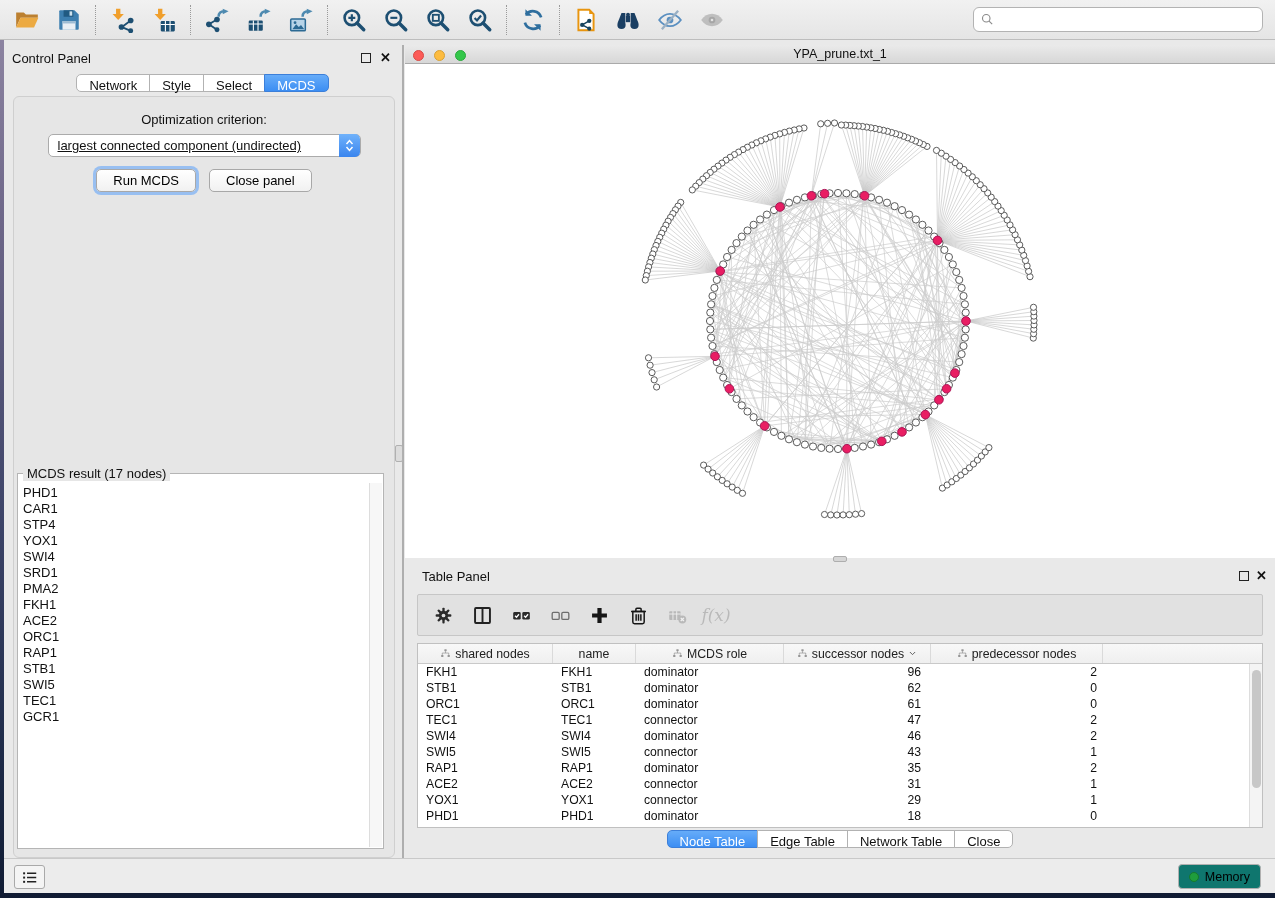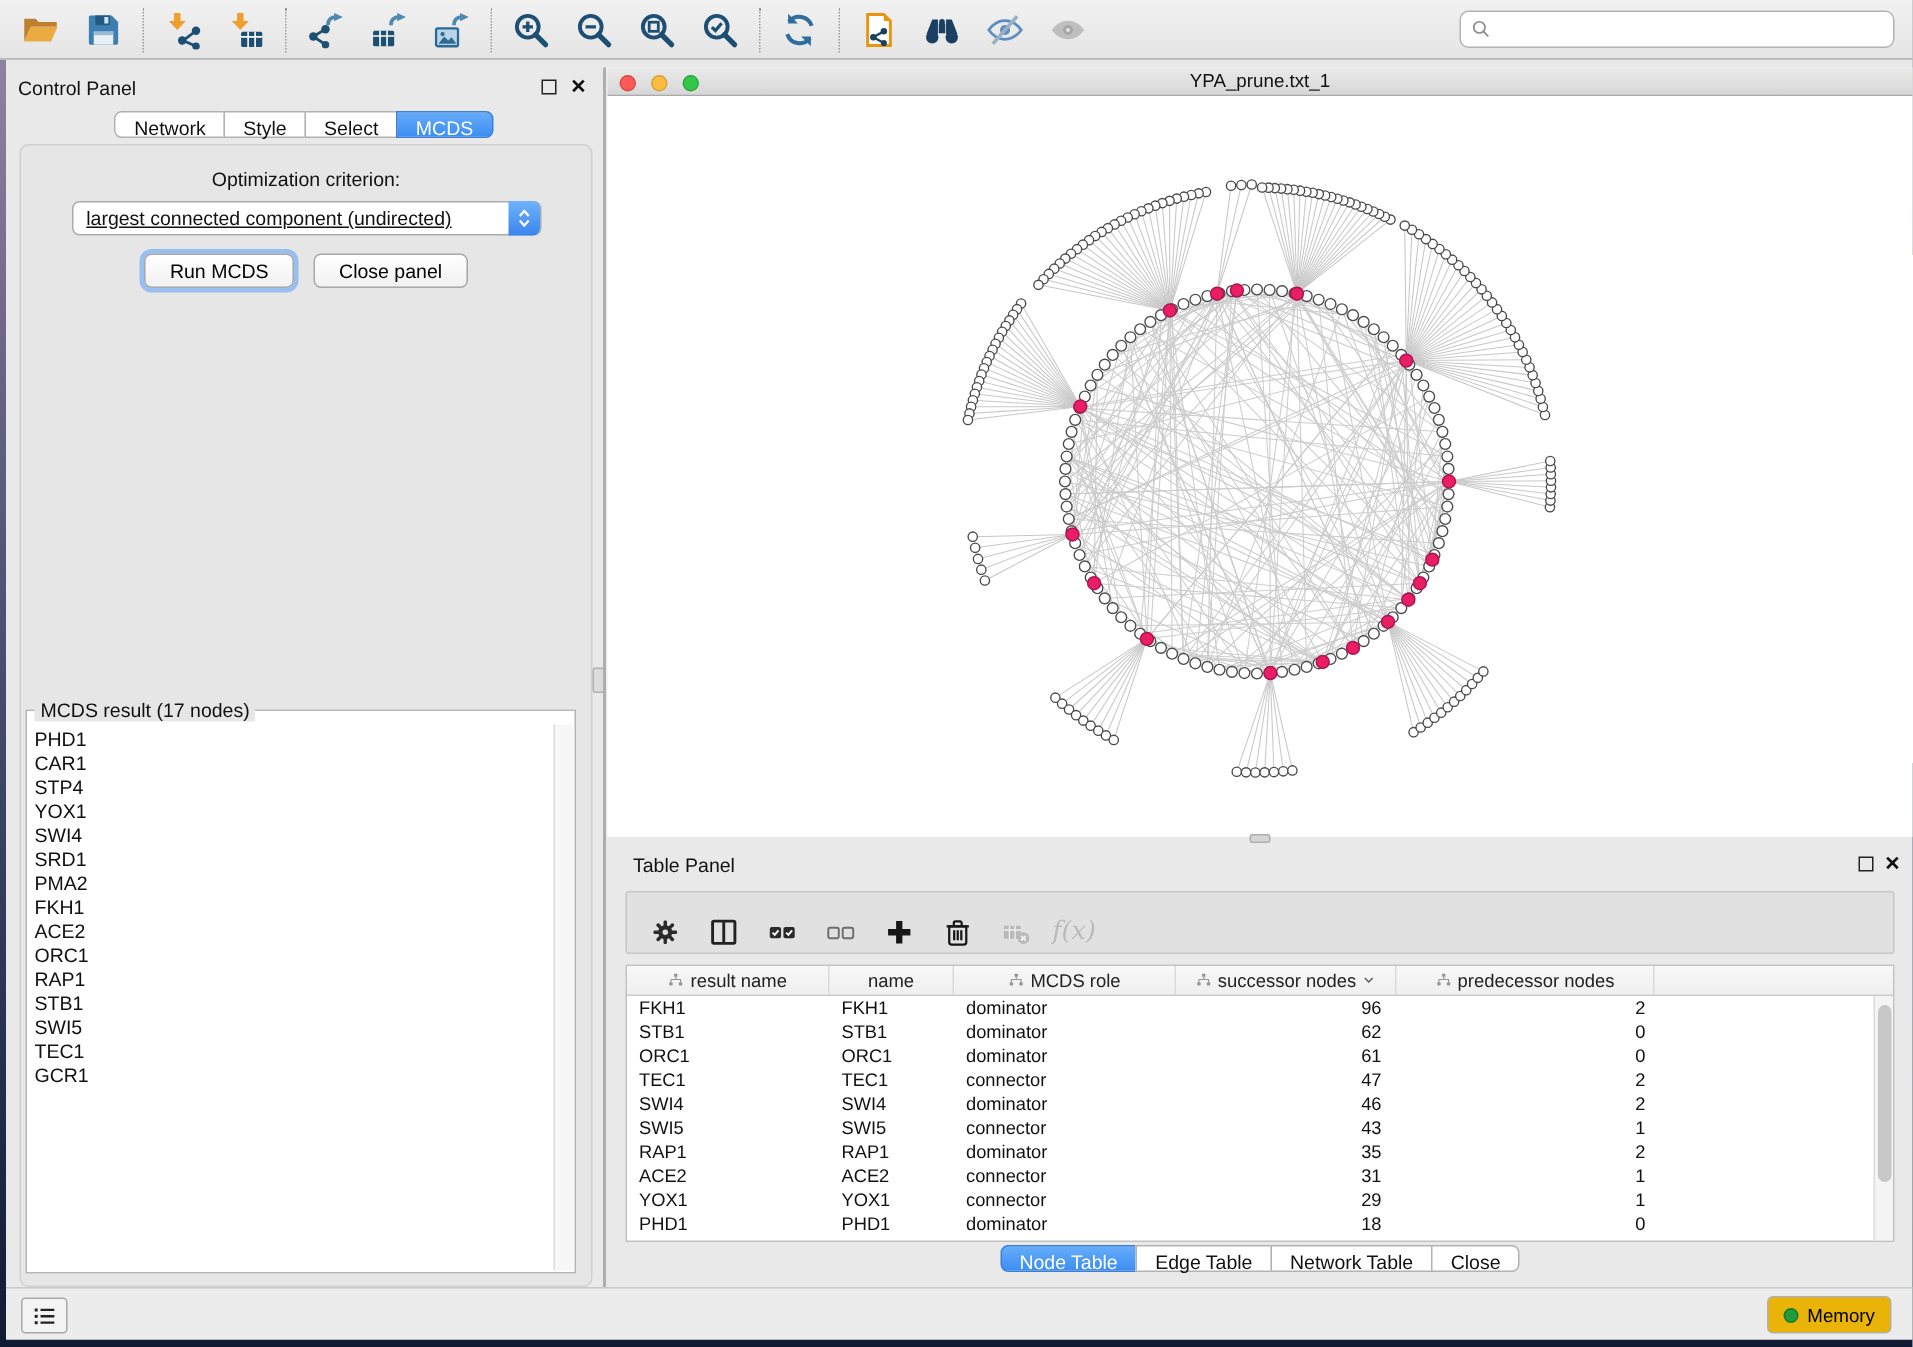--- a/index.html
+++ b/index.html
@@ -80,21 +80,21 @@
 
   
   .table-panel { position:absolute; left:405px; top:562px; width:870px; height:296px; }
   .tp-title { position:absolute; left:17px; top:7px; font-size:13px; }
   .table-panel .float-ico { right:26px; top:9px; }
   .table-panel .close-ico { right:8px; top:6px; }
   .tbl-toolbar { position:absolute; left:12px; right:12px; top:32px; height:42px;
     background:#e1e1e1; border:1px solid #c6c6c6; border-radius:2px;
     display:flex; align-items:center; gap:9px; padding-left:10px; }
   .tt-btn { width:30px; height:32px; border:none; background:transparent; display:flex;
-    align-items:center; justify-content:center; cursor:pointer;margin-top:12px; }
+    justify-content:center; cursor:pointer;margin-top:12px; }
   .tt-btn.disabled { opacity:.55; cursor:default; }
   .fx { font:italic 17px "DejaVu Serif", serif; color:#9a9a9a; }
   .tbl { position:absolute; left:12px; right:12px; top:81px; height:185px;
     background:#fff; border:1px solid #c0c0c0; overflow:hidden; }
   .tbl-head { display:flex; height:20px; background:linear-gradient(#f8f8f8,#efefef);
     border-bottom:1px solid #c9c9c9; }
   .th { display:flex; align-items:center; justify-content:center; gap:4px;
     border-right:1px solid #dadada; font-size:12.3px; color:#222; flex:none; }
   .th-fill { flex:1; border-right:none; }
   .tr { display:flex; height:16px; align-items:center; font-size:12.2px; }
@@ -108,21 +108,21 @@
     background:#c7c7c7; border-radius:5px; }
   .tbl-tabs { position:absolute; left:0; right:0; top:268px; display:flex; justify-content:center; }
 
   
   .status-bar { position:absolute; left:4px; right:0; top:858px; height:35px;
     background:#ececec; border-top:1px solid #c9c9c9; }
   .list-btn { position:absolute; left:10px; top:6px; width:31px; height:24px;
     background:#f4f4f4; border:1px solid #a9a9a9; border-radius:3px; display:flex;
     align-items:center; justify-content:center; cursor:pointer; }
   .mem-btn { position:absolute; right:14px; top:5px; height:25px; padding:0 10px;
-    background:#eab308; border:1px solid #b0b0b0; border-radius:4px; display:flex;
+    background:#0f766e; border:1px solid #b0b0b0; border-radius:4px; display:flex;
     align-items:center; gap:6px; font:12.5px "Liberation Sans",sans-serif; cursor:pointer; }
   .mem-btn .dot { width:10px; height:10px; border-radius:50%; background:#1f9d3c; border:1px solid #157a2c; }
 </style>
 </head>
 <body>
 
 <div class="app">
 
   <div class="toolbar">
     <div class="tb-icons" id="tb-icons">
@@ -1049,21 +1049,21 @@
       <div class="tbl-head" id="tbl-head">
           <div class="th" style="width: 135px;">
             <svg viewBox="0 0 24 24" width="11" height="11">
               <g fill="#969696">
                 <rect x="9.5" y="2.5" width="5" height="4.5" rx="0.8"></rect>
                 <rect x="2.5" y="15" width="5" height="4.5" rx="0.8"></rect>
                 <rect x="16.5" y="15" width="5" height="4.5" rx="0.8"></rect>
               </g>
               <path d="M12 7v4M5 15v-4h14v4" fill="none" stroke="#969696" stroke-width="1.6"></path>
             </svg>
-            <span>result name</span>
+            <span>shared nodes</span>
           </div>
           <div class="th" style="width: 83px;">
             <span>name</span>
           </div>
           <div class="th" style="width: 148px;">
             <svg viewBox="0 0 24 24" width="11" height="11">
               <g fill="#969696">
                 <rect x="9.5" y="2.5" width="5" height="4.5" rx="0.8"></rect>
                 <rect x="2.5" y="15" width="5" height="4.5" rx="0.8"></rect>
                 <rect x="16.5" y="15" width="5" height="4.5" rx="0.8"></rect>

